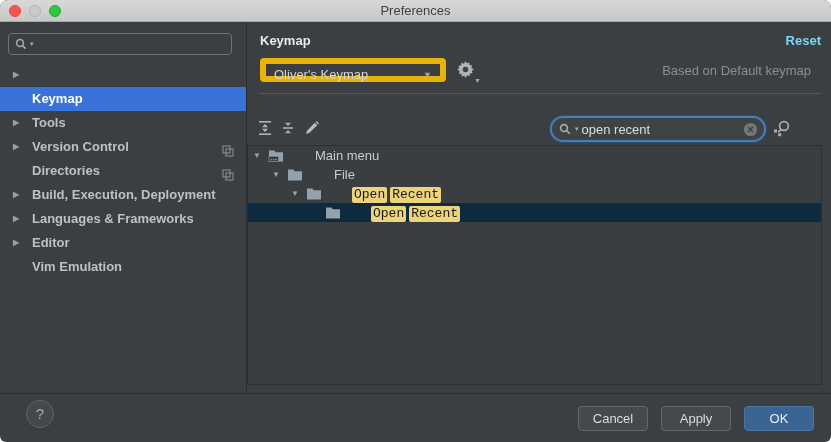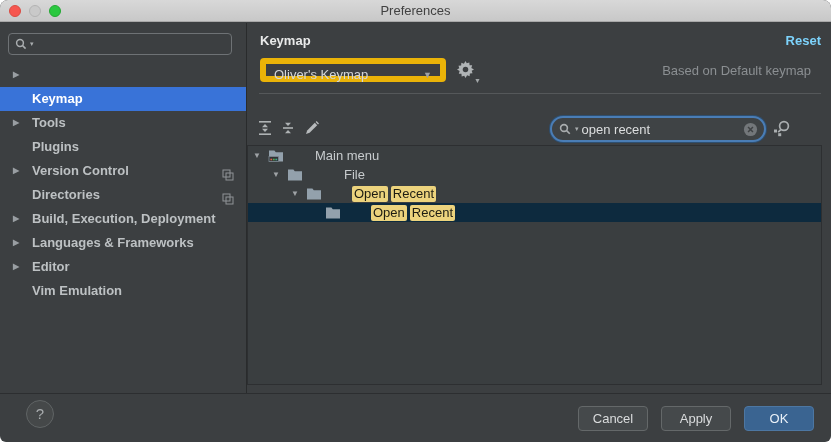--- a/index.html
+++ b/index.html
@@ -77,21 +77,21 @@
     position:absolute; left:247px; top:145px; width:575px; height:240px;
     background:#3a3e40; border:1px solid #2d2f31;
   }
   .tree-row { position:relative; height:19px; line-height:19px; color:#c7cbcd; white-space:nowrap; }
   .tree-row.selected { background:#0d2a3e; }
   .t-arrow { position:absolute; top:0; font-size:8px; color:#9ea2a5; line-height:19px; }
   .t-icon  { position:absolute; top:2px; }
   .t-label { position:absolute; top:0;margin-left:24px; }
   .hl {
     display:inline-block; background:#ecd37d; color:#1d1c12;
-    padding:0 2px; margin-right:3px; border-radius:2px; line-height:16px;
+    padding:0 2px; margin-right:3px; border-radius:2px; line-height:16px;font-family:Liberation Mono, monospace;
   }
 
   
   .footer-sep { position:absolute; left:0; right:0; bottom:48px; height:1px; background:#2c2e30; }
   .help-btn {
     position:absolute; left:26px; bottom:14px; width:28px; height:28px;
     border-radius:50%; background:#454849; border:1px solid #606465;
     color:#a8acae; text-align:center; line-height:26px; font-size:15px; cursor:pointer;
   }
   .btn {
@@ -132,23 +132,20 @@
         <span class="nav-arrow">▶</span>
       </div>
       <div class="nav-item selected">
         <span>Keymap</span>
       </div>
       <div class="nav-item">
         <span class="nav-arrow">▶</span>
         <span>Tools</span>
       </div>
       <div class="nav-item">
-        <span>Plugins</span>
-      </div>
-      <div class="nav-item">
         <span class="nav-arrow">▶</span>
         <span>Version Control</span>
         <span class="nav-badge">
           <svg width="12" height="12" viewBox="0 0 12 12">
             <rect x="1" y="1" width="7" height="7" fill="none" stroke="#8f9497" stroke-width="1"></rect>
             <rect x="4" y="4" width="7" height="7" fill="none" stroke="#8f9497" stroke-width="1"></rect>
           </svg>
         </span>
       </div>
       <div class="nav-item">
@@ -255,21 +252,21 @@
       </span>
       <span class="t-label" style="left:43px;">Main menu</span>
     </div>
     <div class="tree-row">
       <span class="t-arrow" style="left:24px;">▼</span>
       <span class="t-icon" style="left:39px;">
         <svg width="16" height="15" viewBox="0 0 16 15">
           <path d="M1 2.5 h5.4 l1.4 1.8 H15 v9.2 H1 z" fill="#93a1ac"></path>
         </svg>
       </span>
-      <span class="t-label" style="left:72px;">File</span>
+      <span class="t-label" style="left:62px;">File</span>
     </div>
     <div class="tree-row">
       <span class="t-arrow" style="left:43px;">▼</span>
       <span class="t-icon" style="left:58px;">
         <svg width="16" height="15" viewBox="0 0 16 15">
           <path d="M1 2.5 h5.4 l1.4 1.8 H15 v9.2 H1 z" fill="#93a1ac"></path>
         </svg>
       </span>
       <span class="t-label" style="left:80px;"><span class="hl">Open</span><span class="hl">Recent</span></span>
     </div>

